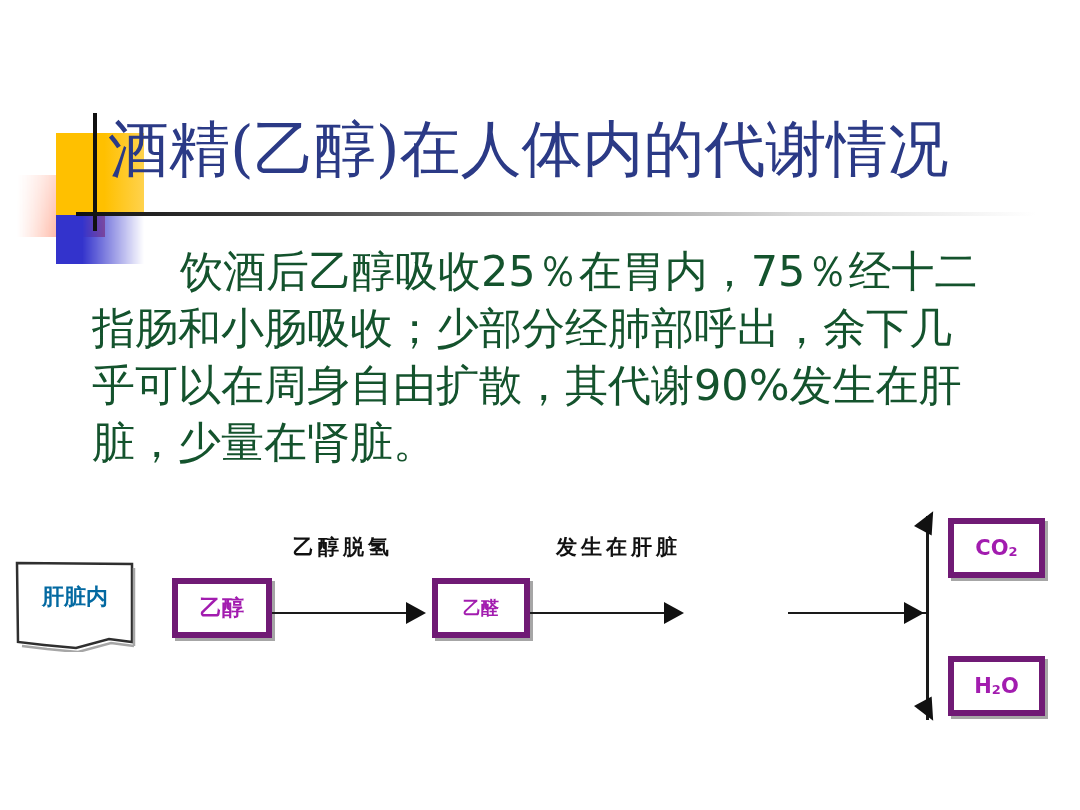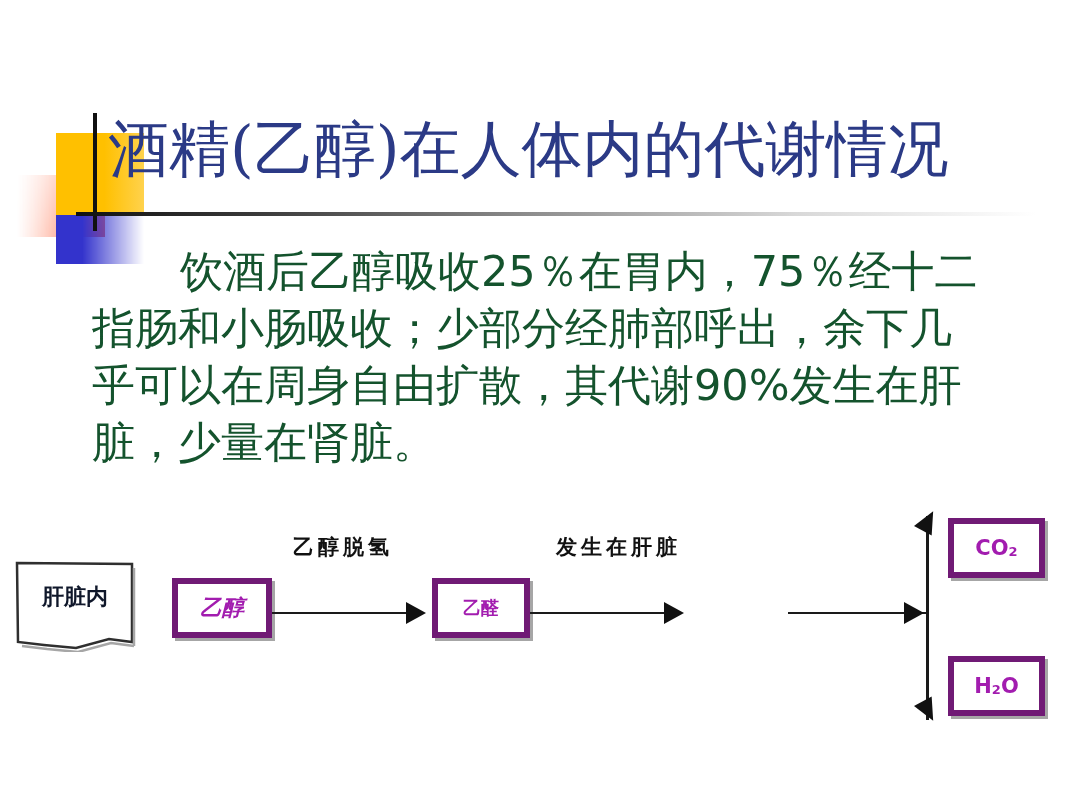--- a/index.html
+++ b/index.html
@@ -77,37 +77,37 @@
   .node {
     position: absolute;
     background: #ffffff;
     border: 6px solid #701a75;
     box-shadow: 3px 3px 0 0 #a6a6a6;
     display: flex; align-items: center; justify-content: center;
     font-family: "DejaVu Sans", "Liberation Sans", sans-serif;
     font-weight: bold;
     color: #a21caf;
   }
-  #node-ethanol   { left: 172px; top: 578px; width: 100px; height: 60px; font-size: 22px; font-style: italic; }
+  #node-ethanol   { left: 172px; top: 578px; width: 100px; height: 60px; font-size: 22px; }
   #node-acetald   { left: 432px; top: 578px; width: 98px;  height: 60px; font-size: 18px; }
   #node-acetic    { left: 690px; top: 580px; width: 98px;  height: 58px; font-size: 22px; }
   #node-co2       { left: 948px; top: 518px; width: 97px;  height: 60px; font-size: 21px; }
   #node-h2o       { left: 948px; top: 656px; width: 97px;  height: 60px; font-size: 21px; }
   .node sub { font-size: .62em; vertical-align: baseline; position: relative; top: .28em; }
 
   
   #node-liver {
     position: absolute;
     left: 14px; top: 560px; width: 122px; height: 92px;
   }
   #node-liver .doc-label {
     position: absolute; left: 0; top: 22px; width: 100%;
     text-align: center;
     font-family: "DejaVu Sans", "Liberation Sans", sans-serif;
-    font-weight: bold; font-size: 22px; color: #0f172a;
+    font-weight: bold; font-size: 22px; color: #0369a1;
   }
 
   
   .line { position: absolute; background: #1a1a1a; }
   .h-line { height: 2px; }
   .v-line { width: 3px; }
 
   #line-eth-ace  { left: 272px; top: 612px; width: 150px; }
   #line-ace-aci  { left: 530px; top: 612px; width: 150px; }
   #line-aci-fork { left: 788px; top: 612px; width: 140px; }

